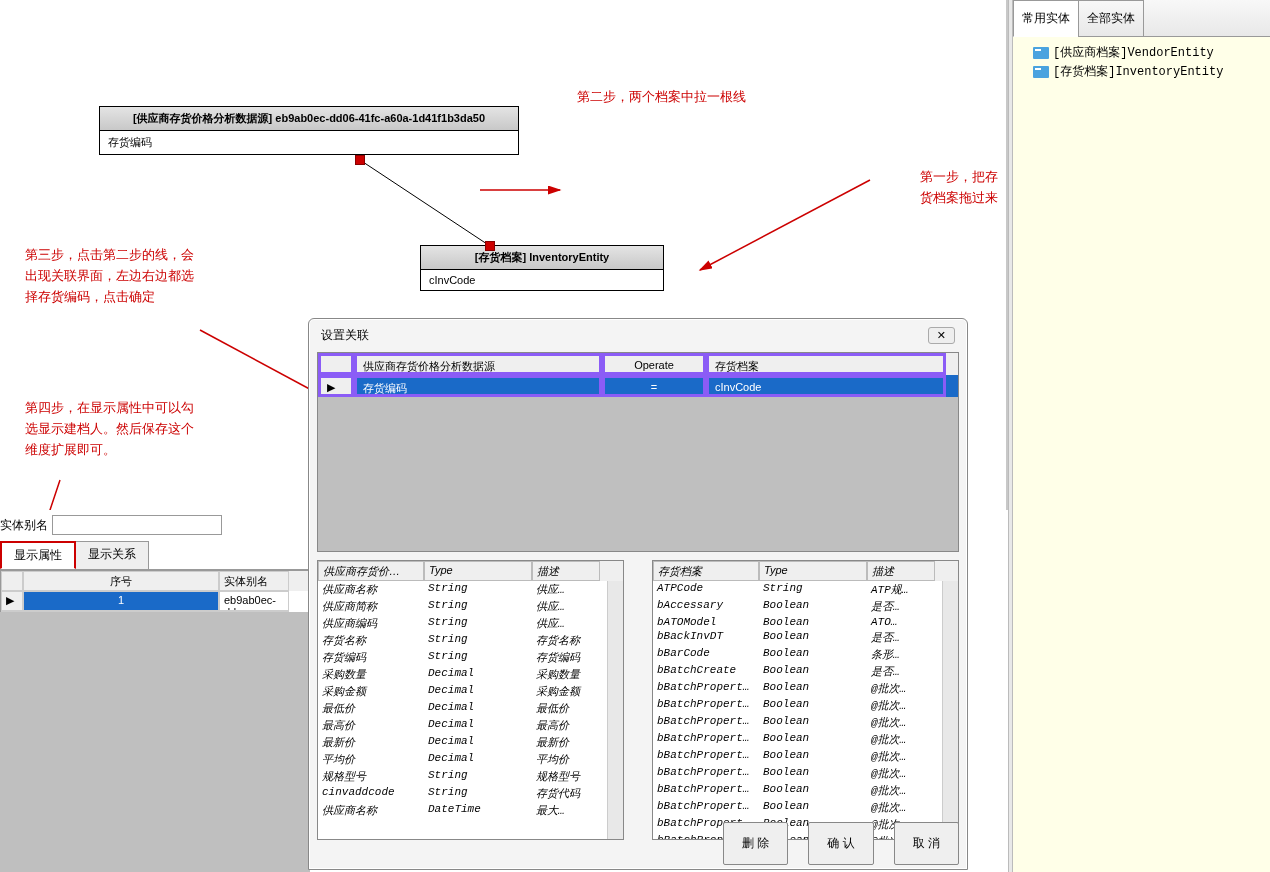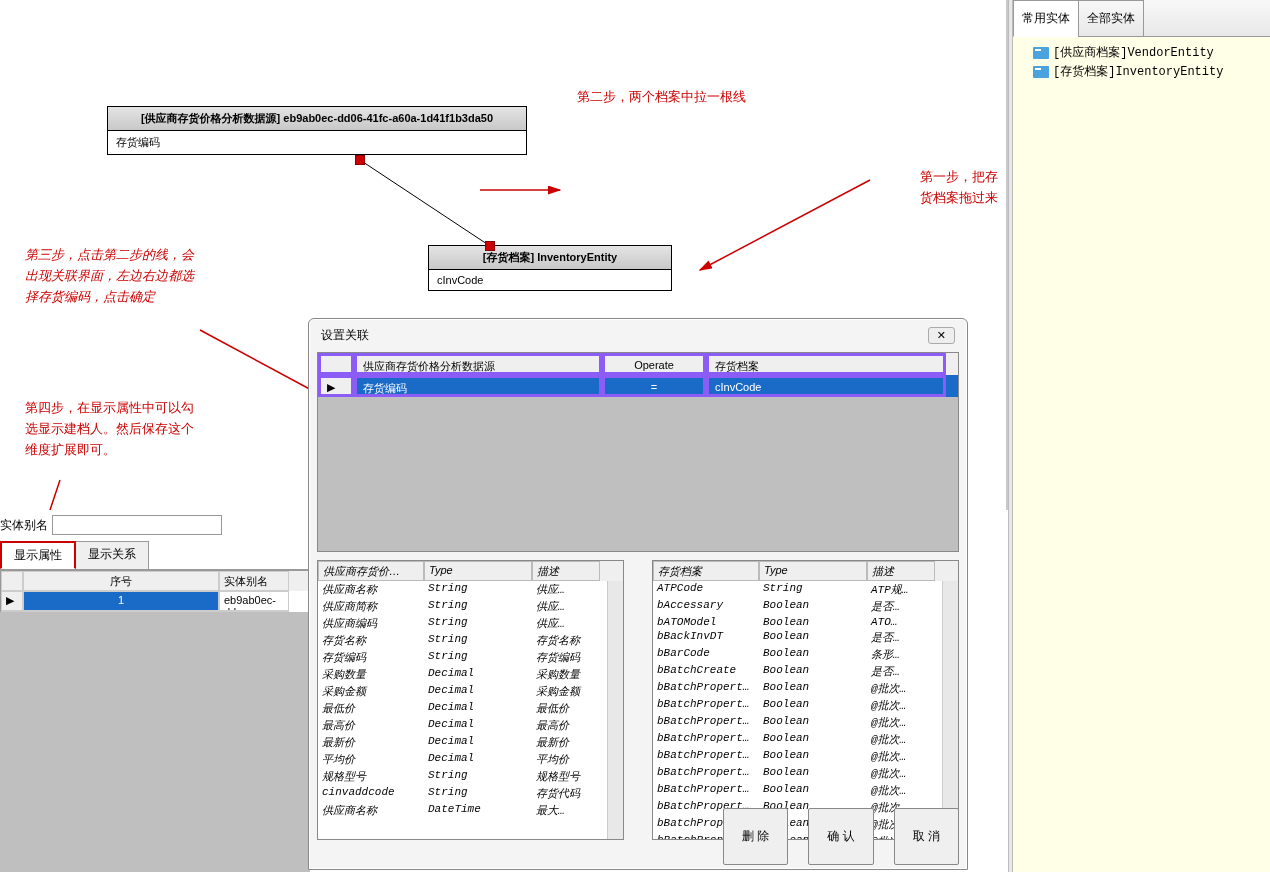--- a/index.html
+++ b/index.html
@@ -1,18 +1,18 @@
 <!DOCTYPE html>
 <html><head>
 <meta charset="utf-8">
 <style>
 * { box-sizing: border-box; margin: 0; padding: 0; }
 body { font-family: "Microsoft YaHei", "SimSun", Arial, sans-serif; font-size: 12px; background: #fff; width: 1270px; height: 872px; position: relative; overflow: hidden; }
 .canvas-area { position: absolute; left: 0; top: 0; width: 1008px; height: 510px; background: #fff; border-right: 2px solid #c8c8c8; }
-.entity-box { position: absolute; border: 1px solid #000; background: #c4b5fd; margin-left: 8px; }
+.entity-box { position: absolute; border: 1px solid #000; background: #c4b5fd; }
 .entity-header { background: linear-gradient(#e4e4e4, #c8c8c8); border-bottom: 1px solid #000; padding: 4px 8px; font-weight: bold; font-size: 11px; text-align: center; }
 .entity-body { padding: 4px 8px; font-size: 11px; background: #fff; }
 .entity1 { left: 99px; top: 106px; width: 420px; }
 .entity2 { left: 420px; top: 245px; width: 244px; }
 .red-square { position: absolute; width: 10px; height: 10px; background: #c00; border: 1px solid #800; }
 .annotation { position: absolute; color: #c00; font-size: 13px; line-height: 1.6; font-family: "SimSun"; }
 .ann1 { left: 577px; top: 87px; }
 .ann2 { left: 920px; top: 167px; }
 .ann3 { left: 25px; top: 245px; }
 .ann4 { left: 25px; top: 398px; }
@@ -52,21 +52,21 @@
 .lh-type { width: 108px; }
 .lh-desc { width: 68px; }
 .list-body { height: 258px; overflow-y: auto; }
 .list-row { display: flex; font-size: 11px; font-family: "Courier New", monospace; }
 .list-row .lc { padding: 1px 4px; overflow: hidden; text-overflow: ellipsis; white-space: nowrap; }
 .lc-name { width: 106px; }
 .lc-type { width: 108px; }
 .lc-desc { width: 68px; }
 .scroll-ind { position: absolute; right: 0; top: 20px; bottom: 0; width: 16px; background: #e8e8e8; border-left: 1px solid #ccc; }
 .dialog-buttons { position: absolute; bottom: 4px; right: 8px; display: flex; gap: 20px; }
-.dlg-btn { border: 1px solid #888; background: #efefef; padding: 19px 18px; font-size: 12px; cursor: pointer; border-radius: 2px; }
+.dlg-btn { border: 1px solid #888; background: #efefef; padding: 12px 18px; font-size: 12px; cursor: pointer; border-radius: 2px; }
 .side-panel { position: absolute; left: 1012px; top: 0; width: 258px; height: 872px; background: #fff; border-left: 1px solid #bbb; }
 .side-tabs { display: flex; background: linear-gradient(#f8f8f8,#e8e8e8); border-bottom: 1px solid #999; }
 .side-tab { padding: 9px 8px; border: 1px solid #999; font-size: 12px; margin: 0 -1px -1px 0; cursor: pointer; }
 .side-tab.active { background: #fff; border-bottom: 1px solid #fff; }
 .tree { padding: 6px; background: #ffffe8; height: 840px; }
 .tree-line { display: flex; align-items: center; font-size: 12px; font-family: "Courier New", "SimSun"; padding: 1px 0 1px 14px; }
 .tree-icon { width: 16px; height: 12px; background: #4aa3df; margin-right: 4px; border-radius: 1px; position: relative; }
 .tree-icon::before { content: ""; position: absolute; left: 2px; top: 2px; width: 6px; height: 2px; background: #fff; }
 svg.arrows { position: absolute; left: 0; top: 0; width: 1008px; height: 510px; pointer-events: none; }
 .bottom-strip { position: absolute; left: 0; top: 612px; width: 310px; height: 260px; background: #bfbfbf; }
@@ -98,21 +98,21 @@
   <div class="red-square" style="left:355px; top:155px;"></div>
 
   <div class="entity-box entity2">
     <div class="entity-header">[存货档案] InventoryEntity</div>
     <div class="entity-body">cInvCode</div>
   </div>
   <div class="red-square" style="left:485px; top:241px;"></div>
 
   <div class="annotation ann1">第二步，两个档案中拉一根线</div>
   <div class="annotation ann2">第一步，把存货档案拖过来</div>
-  <div class="annotation ann3" style="width:180px;font-style:italic;">第三步，点击第二步的线，会出现关联界面，左边右边都选择存货编码，点击确定</div>
+  <div class="annotation ann3" style="width:180px;">第三步，点击第二步的线，会出现关联界面，左边右边都选择存货编码，点击确定</div>
   <div class="annotation ann4" style="width:180px;">第四步，在显示属性中可以勾选显示建档人。然后保存这个维度扩展即可。</div>
 </div>
 
 <div class="alias-area">
   <div class="alias-row">
     <span class="alias-label">实体别名</span>
     <input class="alias-input" value="" style="">
   </div>
   <div class="tabs-row">
     <div class="tab active">显示属性</div>

